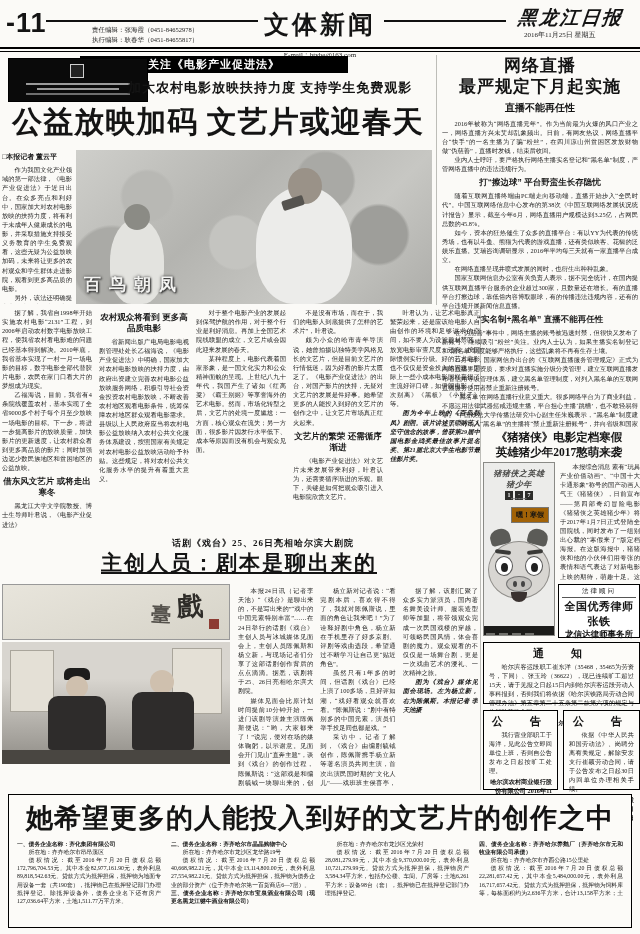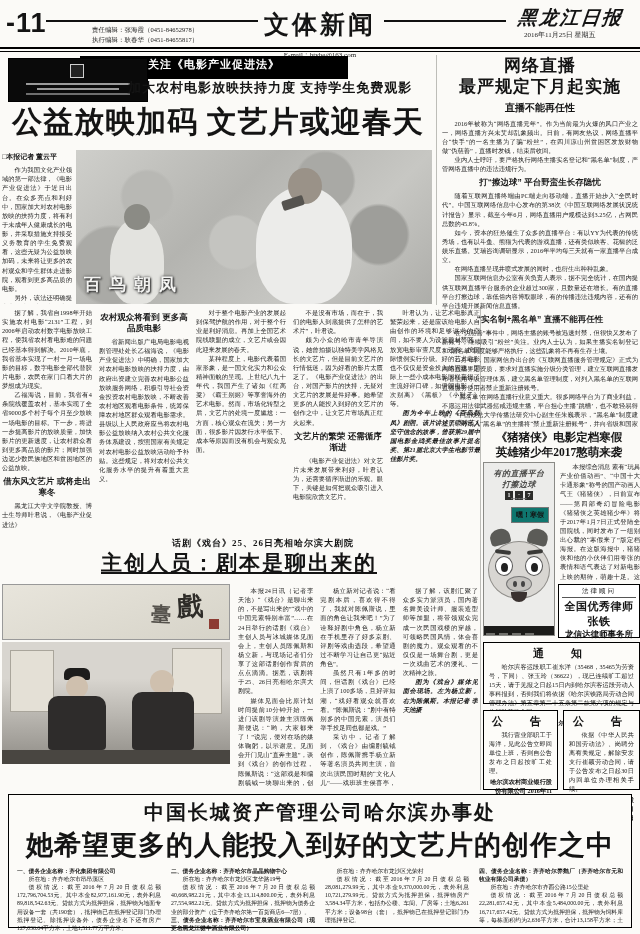--- a/index.html
+++ b/index.html
@@ -61,21 +61,21 @@
 
   
   .pigHead { font-size:11.5px; font-weight:900; text-align:center; line-height:1.3; }
   .poster { background:#ececea; border:1px solid #8a8a86; overflow:hidden; }
   .posterTitle { position:absolute; top:5px; left:8px; right:8px; text-align:center;
                  font-size:8px; font-weight:900; font-style:italic; color:#4a4a48; letter-spacing:0.5px;}
   .dateTiles { position:absolute; top:20px; left:0; right:0; text-align:center; }
   .dateTiles span { display:inline-block; background:#2c2c2a; color:#eee; font-weight:bold;
                     font-size:6px; width:8px; line-height:9px; margin:0 1px; }
   .posterTag { position:absolute; top:33px; left:0; right:0; text-align:center; font-size:4.5px; color:#777; }
-  .bubble { position:absolute; top:44px; right:5px; background:#0f766e; border:1px solid #777;
+  .bubble { position:absolute; top:44px; right:5px; background:#a16207; border:1px solid #777;
             border-radius:0; font-size:7px; font-weight:bold; padding:2px 4px; }
   .pigEarL,.pigEarR { position:absolute; width:20px; height:16px; background:#5b5b57; border-radius:50% 50% 20% 20%; }
   .pigFace { position:absolute; width:62px; height:58px; background:#d8d6d2; border-radius:50%;
              border:1px solid #8f8d89; }
   .eye { position:absolute; width:18px; height:20px; background:#fff; border:1px solid #555; border-radius:50%; }
   .pupil { position:absolute; width:7px; height:9px; background:#222; border-radius:50%; top:6px; left:5px; }
   .brow { position:absolute; width:16px; height:4px; background:#3a3a38; border-radius:2px; }
   .snout { position:absolute; width:26px; height:16px; background:#c2c0bc; border:1px solid #777;
            border-radius:50%; }
   .nostril { position:absolute; width:4px; height:6px; background:#444; border-radius:50%; top:4px; }
@@ -136,21 +136,21 @@
     <div>责任编辑：张海霞（0451-84652978）</div>
     <div>执行编辑：耿春华（0451-84655817）</div>
   </div>
   <div class="abs secTitle" style="left:264px;top:8px;">文体新闻</div>
   <div class="abs email" style="left:262px;top:37px;width:116px;">E-mail：htybe@163.com</div>
   <div class="abs masthead" style="left:518px;top:5px;">黑龙江日报</div>
   <div class="abs dateline" style="left:524px;top:30px;">2016年11月25日 星期五</div>
 </div>
 <div class="abs toprule" style="left:0;top:47px;width:640px;"></div>
 
-<div class="abs badge" style="left:80px;top:56px;width:268px;height:23px;">关注《电影产业促进法》</div>
+<div class="abs badge" style="left:80px;top:56px;width:268px;height:17px;">关注《电影产业促进法》</div>
 <div class="abs logoBox" style="left:8px;top:58px;width:140px;height:44px;">
   <span class="emb"></span>
   <span class="l1"></span>
     <span class="l2"></span>
     <span class="l3"></span>
 </div>
 <div class="abs deck" style="left:120px;top:79px;width:300px;">加大农村电影放映扶持力度  支持学生免费观影</div>
 <div class="abs bigHead" style="left:0;top:102px;width:436px;">公益放映加码  文艺片或迎春天</div>
 
 <div class="abs bodytxt" style="left:2px;top:152px;width:70px;height:152px;overflow:hidden;">
@@ -219,21 +219,21 @@
 
   </div>
 </div>
 
 <div class="abs pigHead" style="left:478px;top:430px;width:162px;">
   <div>《猪猪侠》电影定档寒假</div>
   <div>英雄猪少年2017憨萌来袭</div>
 </div>
 
 <div class="abs poster" style="left:483px;top:462px;width:72px;height:174px;">
-  <div class="posterTitle">有的直播平台打擦边球</div>
+  <div class="posterTitle">猪猪侠之英雄猪少年</div>
   <div class="dateTiles">
     <span>1</span><span>·</span><span>7</span>
   </div>
   <div class="posterTag">▪▪▪▪▪▪▪▪▪▪</div>
   <div class="bubble">嘿！寒假</div>
   <div class="pigEarL" style="left:6px;top:66px;transform:rotate(-14deg);"></div>
   <div class="pigEarR" style="right:6px;top:66px;transform:rotate(14deg);"></div>
   <div class="pigFace" style="left:4px;top:78px;">
     <div class="brow" style="left:6px;top:8px;transform:rotate(8deg);"></div>
     <div class="brow" style="right:6px;top:8px;transform:rotate(-8deg);"></div>
@@ -316,21 +316,20 @@
     <p>虽然只有1年多的时间，但话剧《戏台》已经上演了100多场，且好评如潮，“戏好看观众就喜欢看。”陈佩斯说：“剧中有特别多的中国元素，演员们举手投足间也都是戏。”</p>
     <p>采访中，记者了解到，《戏台》由编剧毓钺创作，陈佩斯携手杨立新等著名演员共同主演，首次出演民国时期的“文化人儿”——戏班班主侯喜亭，陈佩斯表示压力不小，对戏班后台的规矩更是下了一番功夫。</p>
   </div>
   <div>
     <p>据了解，该剧汇聚了众多实力派演员，国内著名舞美设计师、服装造型师等加盟，将带领观众完成一次民国戏楼的穿越，可领略民国风情，体会喜剧的魔力。观众观看的不仅仅是一场舞台剧，更是一次戏曲艺术的浸礼、一次精神之旅。</p>
     <p class="note">图为《戏台》媒体见面会现场。左为杨立新，右为陈佩斯。本报记者 李天池摄</p>
   </div>
 </div>
 
 <div class="abs adBox" style="left:8px;top:794px;width:624px;height:134px;">
-  <div class="adH1">中国长城资产管理公司哈尔滨办事处</div>
   <div class="adH2">她希望更多的人能投入到好的文艺片的创作之中</div>
   <div class="adCols">
     <p class="co">一、债务企业名称：齐化集团有限公司</p>
     <p>所在地：齐齐哈尔市昂昂溪区</p>
     <p>债权情况：截至2016年7月20日债权总额172,796,704.53元。其中本金82,977,161.90元，表外利息89,818,542.63元。贷款方式为抵押担保，抵押物为地面专用设备一套（共190套），抵押物已在抵押登记部门办理抵押登记。除抵押设备外，债务企业名下还有房产127,036.64平方米，土地1,511.77万平方米。</p>
     <p class="co">二、债务企业名称：齐齐哈尔市晶晶购物中心</p>
     <p>所在地：齐齐哈尔市龙沙区龙华路19号</p>
     <p>债权情况：截至2016年7月20日债权总额40,668,982.21元，其中本金13,114,800.00元，表外利息27,554,982.21元。贷款方式为抵押担保，抵押物为债务企业的部分资产（位于齐齐哈尔第一百货商店6—7层）。</p>
     <p class="co">三、债务企业名称：齐齐哈尔市宝泉酒业有限公司（现更名黑龙江犍牛酒业有限公司）</p>
     <p>所在地：齐齐哈尔市龙沙区光荣村</p>

